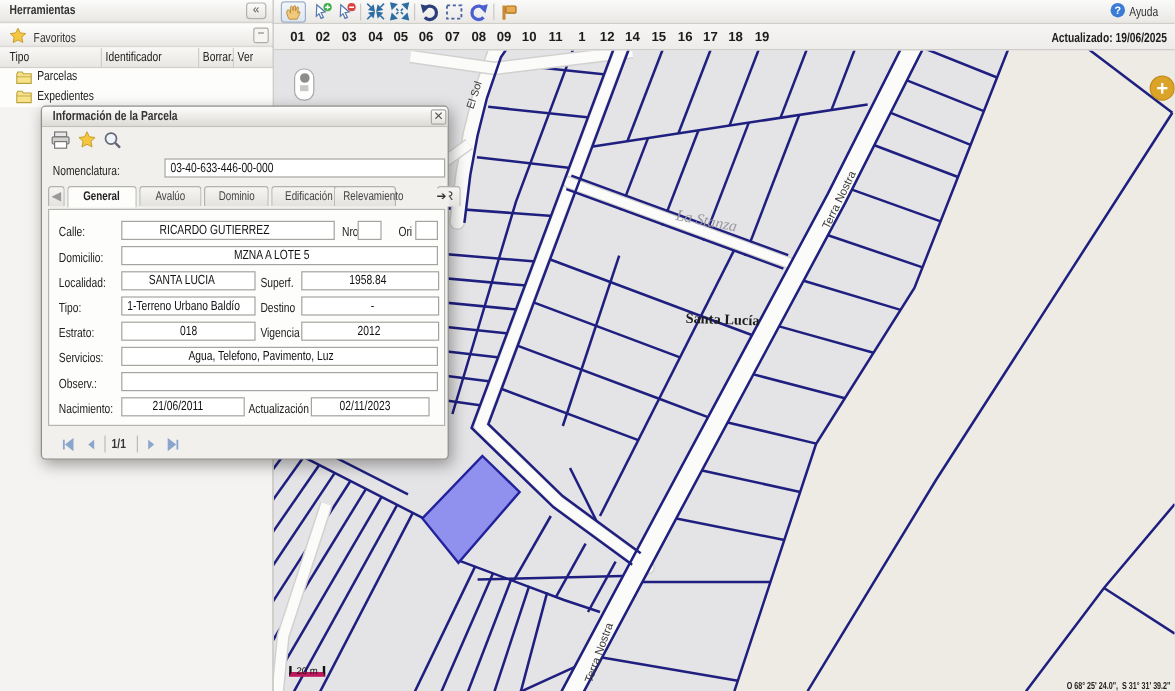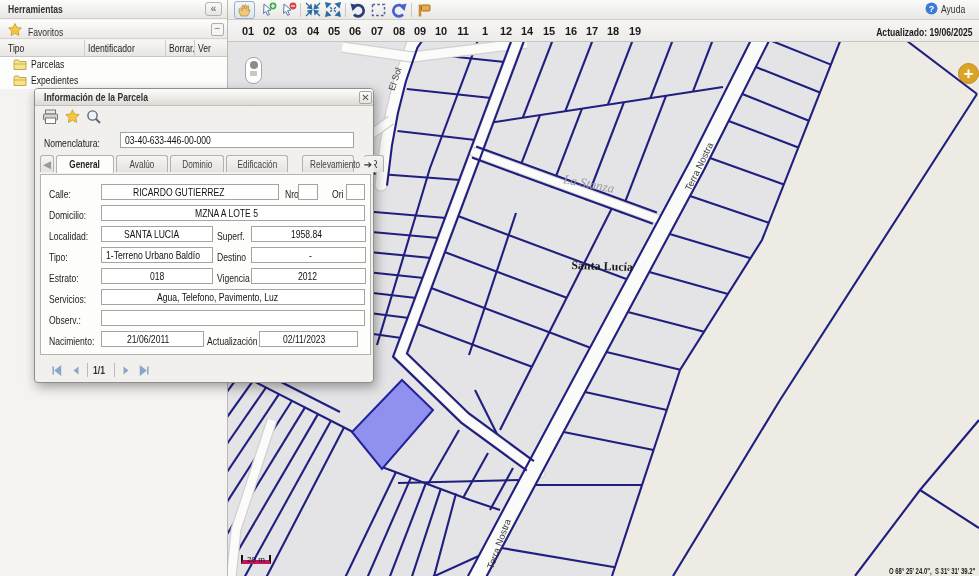--- a/index.html
+++ b/index.html
@@ -314,29 +314,29 @@
       </svg>
     <svg width="15" height="15" style="position:absolute;left:30px;top:2px">
         <path d="M7.5 0.8 L9.5 5 L14.2 5.6 L10.8 8.8 L11.7 13.5 L7.5 11.2 L3.3 13.5 L4.2 8.8 L0.8 5.6 L5.5 5 Z" fill="#f5c63f" stroke="#c79b2a" stroke-width="0.8"></path>
       </svg>
     <svg width="16" height="16" style="position:absolute;left:51px;top:2px">
         <circle cx="6.5" cy="6.5" r="4.6" fill="#eef4fa" stroke="#667" stroke-width="1.4"></circle>
         <line x1="10" y1="10" x2="14" y2="14" stroke="#667" stroke-width="2"></line>
       </svg>
   </div>
   <div class="dlbl" style="left:9px;top:48px">Nomenclatura:</div>
-  <div class="din" style="left:85px;top:43px;width:234px"><span class="cx">03-40-633-446-00-000</span></div>
+  <div class="din" style="left:102px;top:43px;width:234px"><span class="cx">03-40-633-446-00-000</span></div>
 
   <div class="abs" id="tabs">
     <div class="tab" style="left:0;width:14px;color:#999">◀</div>
     <div class="tab act" style="left:16px;width:58px"><span class="cxc">General</span></div>
     <div class="tab" style="left:76px;width:52px"><span class="cxc">Avalúo</span></div>
     <div class="tab" style="left:130px;width:54px"><span class="cxc">Dominio</span></div>
     <div class="tab" style="left:186px;width:62px"><span class="cxc">Edificación</span></div>
-    <div class="tab" style="left:262px;width:52px"><span class="cxc">Relevamiento</span></div>
+    <div class="tab" style="left:238px;width:52px"><span class="cxc">Relevamiento</span></div>
     <div class="tab" style="left:324px;width:20px">R</div>
   </div>
   <div class="abs" style="left:327px;top:68px;width:12px;height:15px;background:#f1f0ed;z-index:3;text-align:center;font-size:10px;color:#333;line-height:15px">➔</div>
   <div class="abs" id="content">
 <div class="dlbl" style="left:8px;top:13px">Calle:</div>
 <div class="din" style="left:60px;top:9px;width:178px"><span class="cx">RICARDO GUTIERREZ</span></div>
 <div class="dlbl" style="left:244px;top:13px">Nro</div>
 <div class="din" style="left:257px;top:9px;width:20px"><span class="cx"></span></div>
 <div class="dlbl" style="left:291px;top:13px">Ori</div>
 <div class="din" style="left:305px;top:9px;width:19px"><span class="cx"></span></div>

